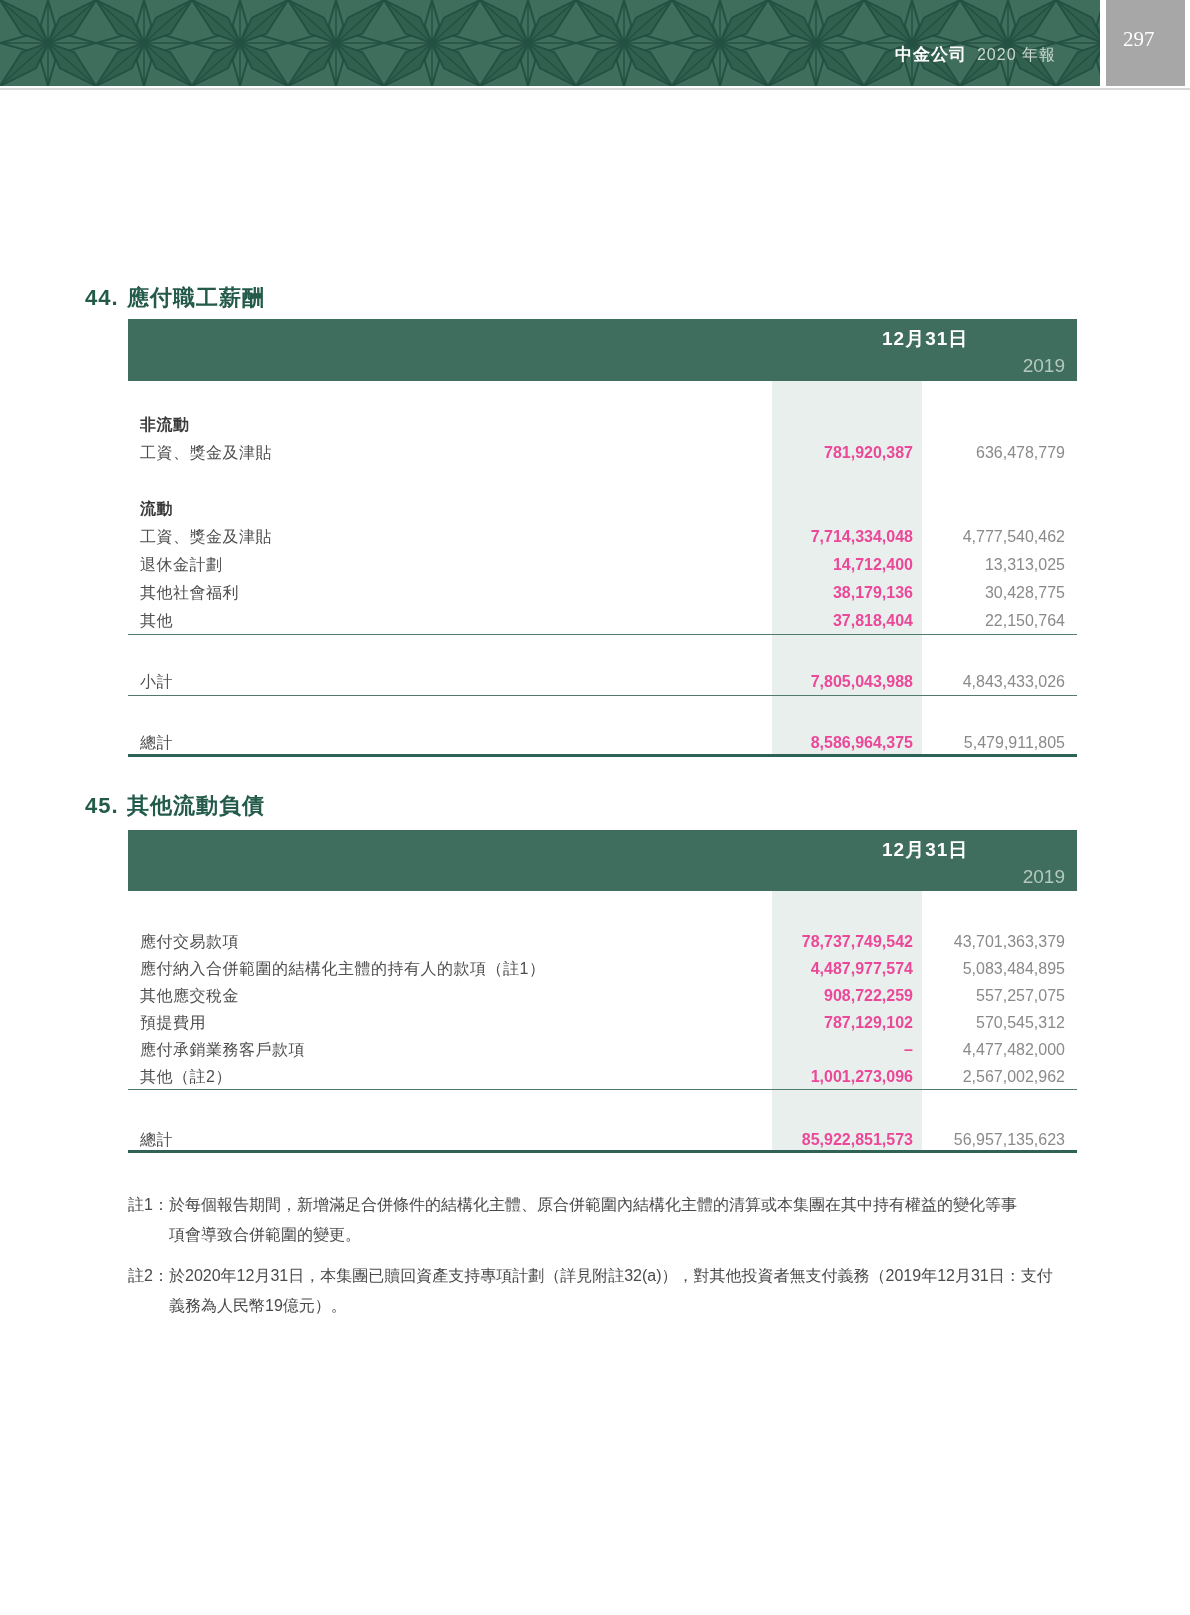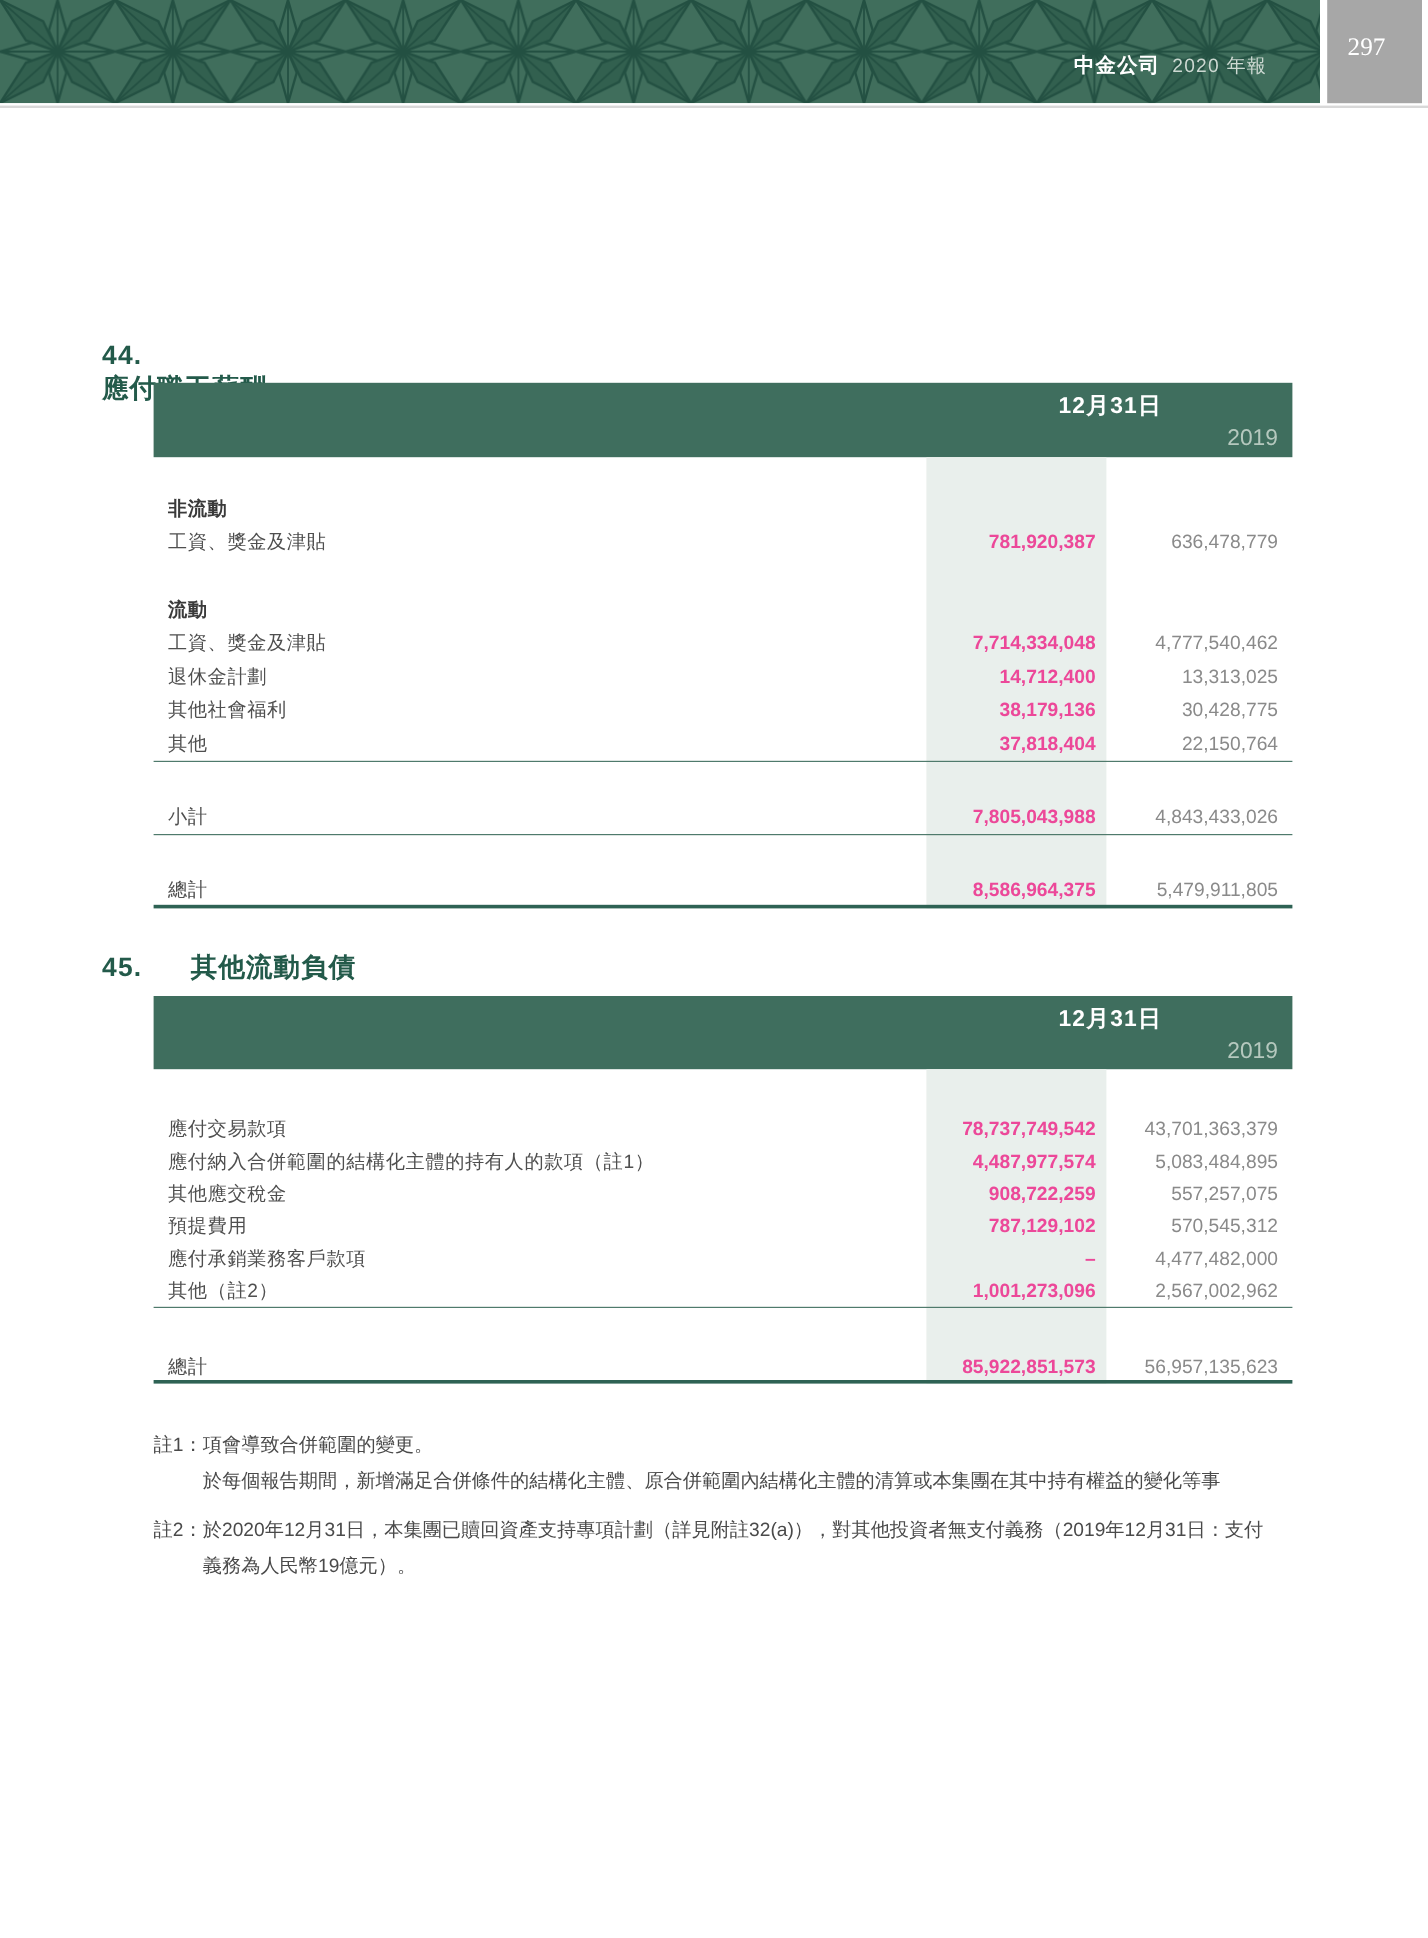--- a/index.html
+++ b/index.html
@@ -27,22 +27,22 @@
   }
   .banner-rule { position:absolute; left:0; top:88px; width:1190px; height:2px; background:#d8d8d8; }
 
   
   .sec-title {
     position:absolute; left:85px; display:flex; align-items:baseline;
     color:#235a4a; font-weight:bold; letter-spacing:1px;
   }
   .sec-num { font-size:22px; width:42px; }
   .sec-name { font-size:22px; }
-  #sec44-title { top:283px;flex-direction:column; }
-  #sec45-title { top:791px;gap:32px; }
+  #sec44-title { top:283px; }
+  #sec45-title { top:791px; }
 
   
   .fin-table { position:absolute; left:128px; width:949px; }
   #table44 { top:319px; }
   #table45 { top:830px; }
 
   .band { position:relative; height:62px; background:#3f6e5e; }
   #table45 .band { height:61px; }
   .band-date {
     position:absolute; right:30px; top:10px; width:165px; text-align:left;
@@ -228,22 +228,22 @@
         <div class="v20">85,922,851,573</div>
         <div class="v19">56,957,135,623</div>
       </div>
     </div>
   </div>
 
   <div class="notes">
     <div class="note">
       <div class="nlabel">註1：</div>
       <div class="nbody">
+        <div>於每個報告期間，新增滿足合併條件的結構化主體、原合併範圍內結構化主體的清算或本集團在其中持有權益的變化等事</div>
         <div>項會導致合併範圍的變更。</div>
-        <div>於每個報告期間，新增滿足合併條件的結構化主體、原合併範圍內結構化主體的清算或本集團在其中持有權益的變化等事</div>
       </div>
     </div>
     <div class="note">
       <div class="nlabel">註2：</div>
       <div class="nbody">
         <div>於2020年12月31日，本集團已贖回資產支持專項計劃（詳見附註32(a)），對其他投資者無支付義務（2019年12月31日：支付</div>
         <div>義務為人民幣19億元）。</div>
       </div>
     </div>
   </div>

